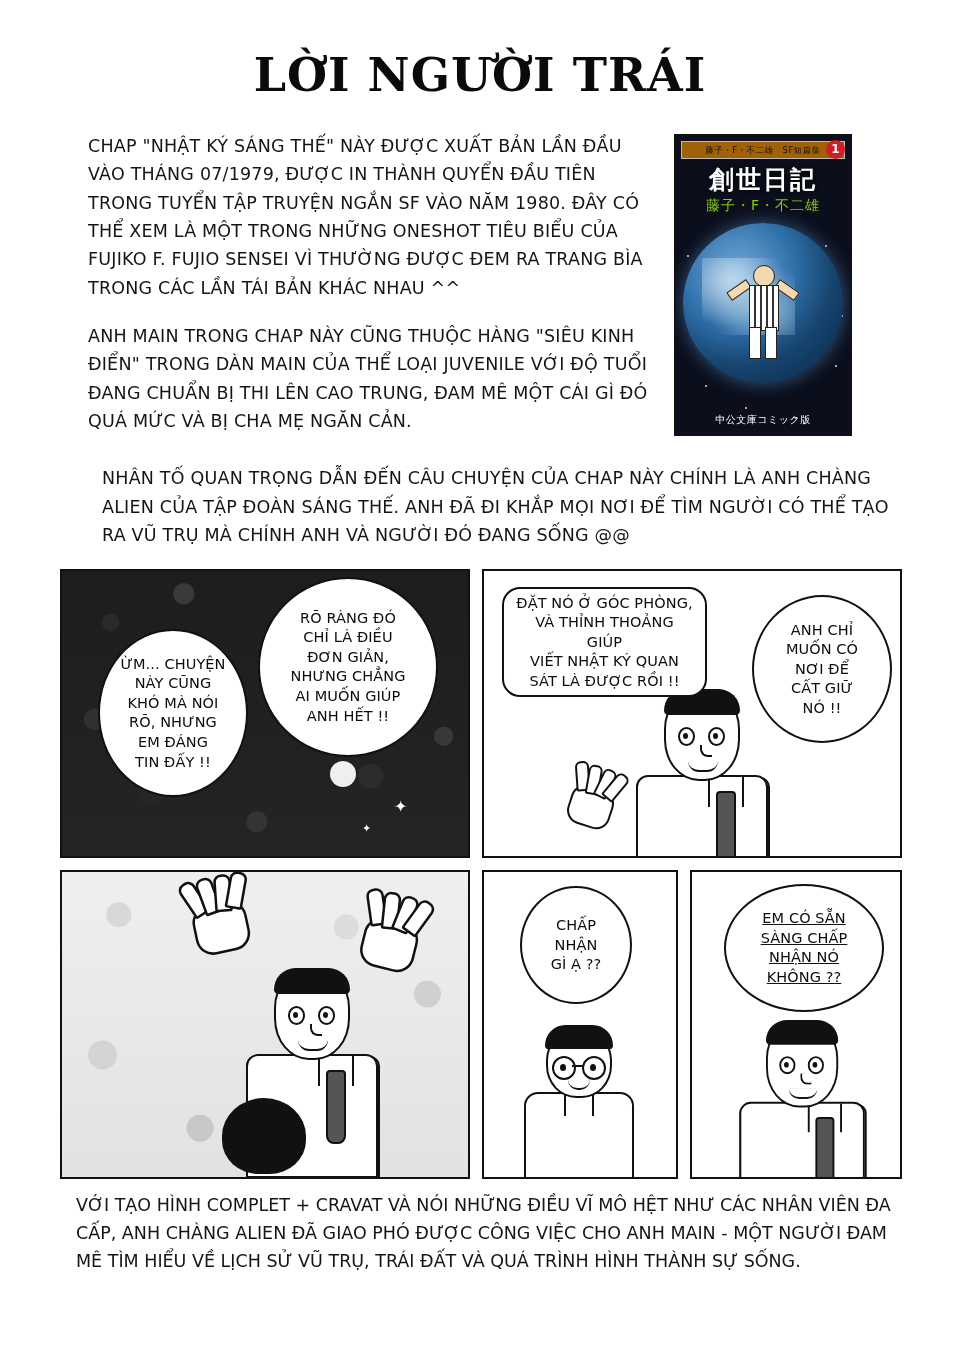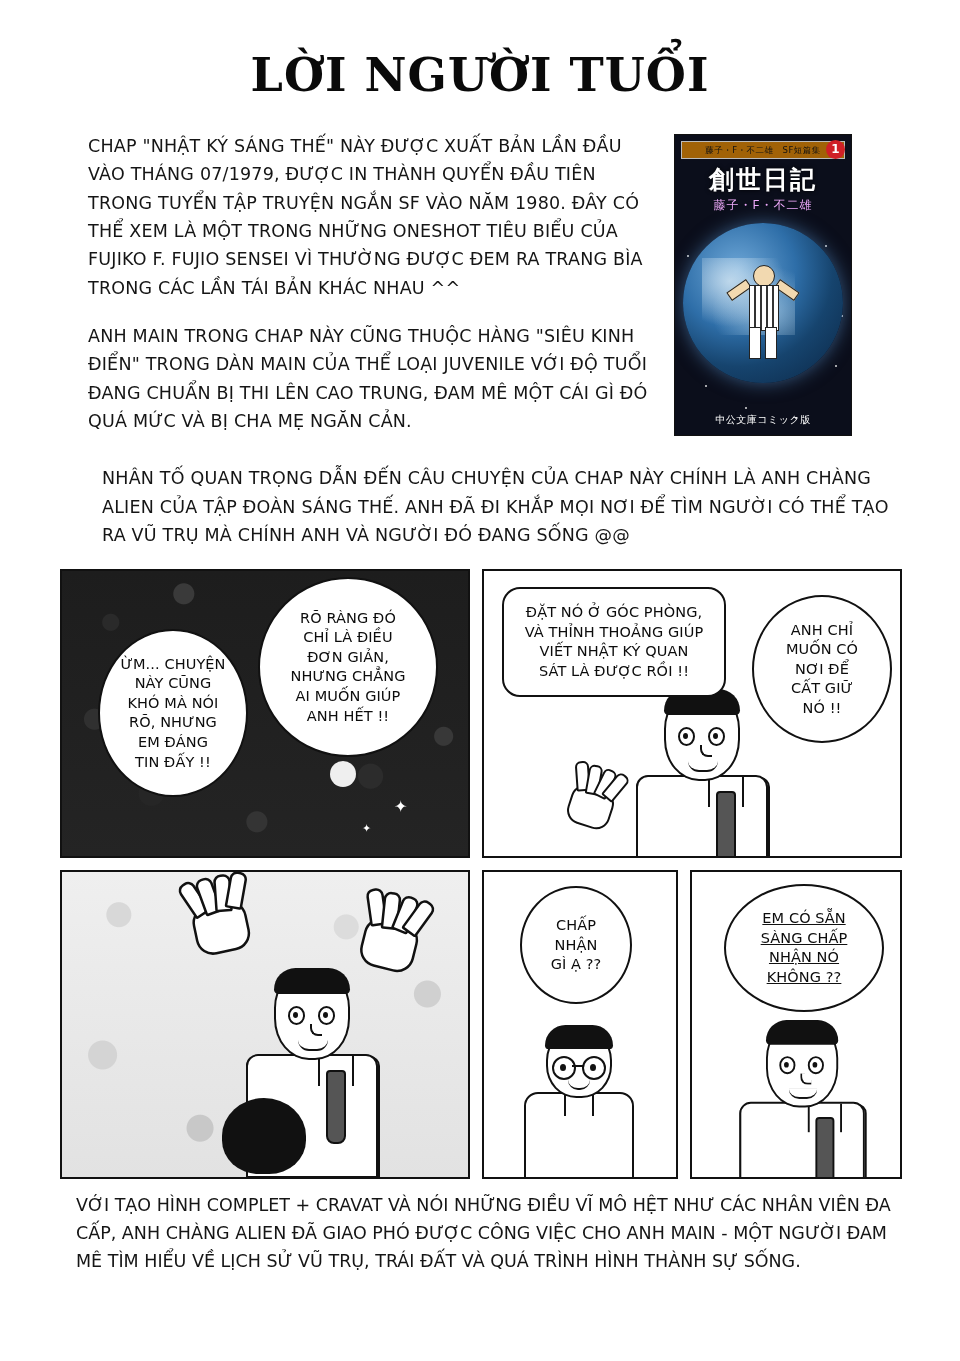--- a/index.html
+++ b/index.html
@@ -99,24 +99,23 @@
     font-size: 25px;
     font-weight: bold;
     letter-spacing: 2px;
     color: #fff;
     text-shadow: 0 0 4px #000;
   }
   .cover .jauthor {
     position: absolute;
     top: 62px; left: 0; right: 0;
     text-align: center;
-    font-size: 12px;
+    font-size: 14px;
     letter-spacing: 1px;
-    color: #f0abfc;
-    font-family: Liberation Mono, monospace;
+    color: #84cc16;
   }
   .cover .earth {
     position: absolute;
     left: 50%;
     top: 88px;
     transform: translateX(-50%);
     width: 160px;
     height: 160px;
     border-radius: 50%;
     background:
@@ -466,21 +465,21 @@
     font-size: 17.5px;
     line-height: 1.6;
     color: #151515;
   }
 </style>
 </head>
 <body>
 
 <div class="page">
 
-  <div class="title">LỜI NGƯỜI TUỔI</div>
+  <div class="title">LỜI NGƯỜI TRÁI</div>
 
   <div class="intro">
     <div class="intro-top">
       <div class="intro-text">
         <p class="para">CHAP "NHẬT KÝ SÁNG THẾ" NÀY ĐƯỢC XUẤT BẢN LẦN ĐẦU VÀO THÁNG 07/1979, ĐƯỢC IN THÀNH QUYỂN ĐẦU TIÊN TRONG TUYỂN TẬP TRUYỆN NGẮN SF VÀO NĂM 1980. ĐÂY CÓ THỂ XEM LÀ MỘT TRONG NHỮNG ONESHOT TIÊU BIỂU CỦA FUJIKO F. FUJIO SENSEI VÌ THƯỜNG ĐƯỢC ĐEM RA TRANG BÌA TRONG CÁC LẦN TÁI BẢN KHÁC NHAU ^^</p>
         <p class="para">ANH MAIN TRONG CHAP NÀY CŨNG THUỘC HÀNG "SIÊU KINH ĐIỂN" TRONG DÀN MAIN CỦA THỂ LOẠI JUVENILE VỚI ĐỘ TUỔI ĐANG CHUẨN BỊ THI LÊN CAO TRUNG, ĐAM MÊ MỘT CÁI GÌ ĐÓ QUÁ MỨC VÀ BỊ CHA MẸ NGĂN CẢN.</p>
       </div>
 
       <div class="cover">
         <div class="stars">
@@ -556,21 +555,21 @@
           </div>
         </div>
         <div class="hand" style="left:80px;top:196px;transform:rotate(18deg);">
           <div class="palm"></div>
           <div class="f"></div>
           <div class="f"></div>
           <div class="f"></div>
           <div class="f"></div>
         </div>
 
-        <div class="bubble rect" style="left:18px;top:16px;width:224px;height:110px;border-radius:18px;">
+        <div class="bubble rect" style="left:18px;top:16px;width:205px;height:110px;border-radius:18px;">
           <span>ĐẶT NÓ Ở GÓC PHÒNG,
 VÀ THỈNH THOẢNG GIÚP
 VIẾT NHẬT KÝ QUAN
 SÁT LÀ ĐƯỢC RỒI !!</span>
         </div>
         <div class="bubble" style="left:268px;top:24px;width:140px;height:148px;">
           <span>ANH CHỈ
 MUỐN CÓ
 NƠI ĐỂ
 CẤT GIỮ

